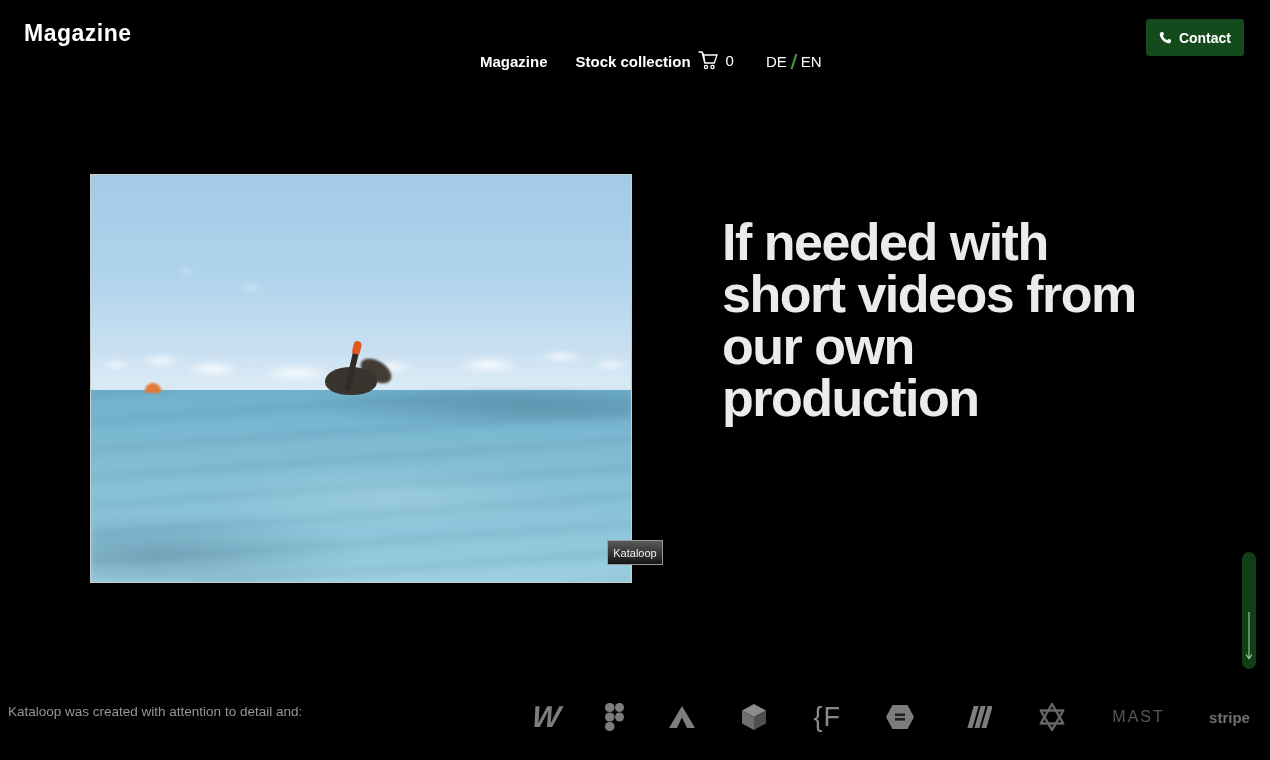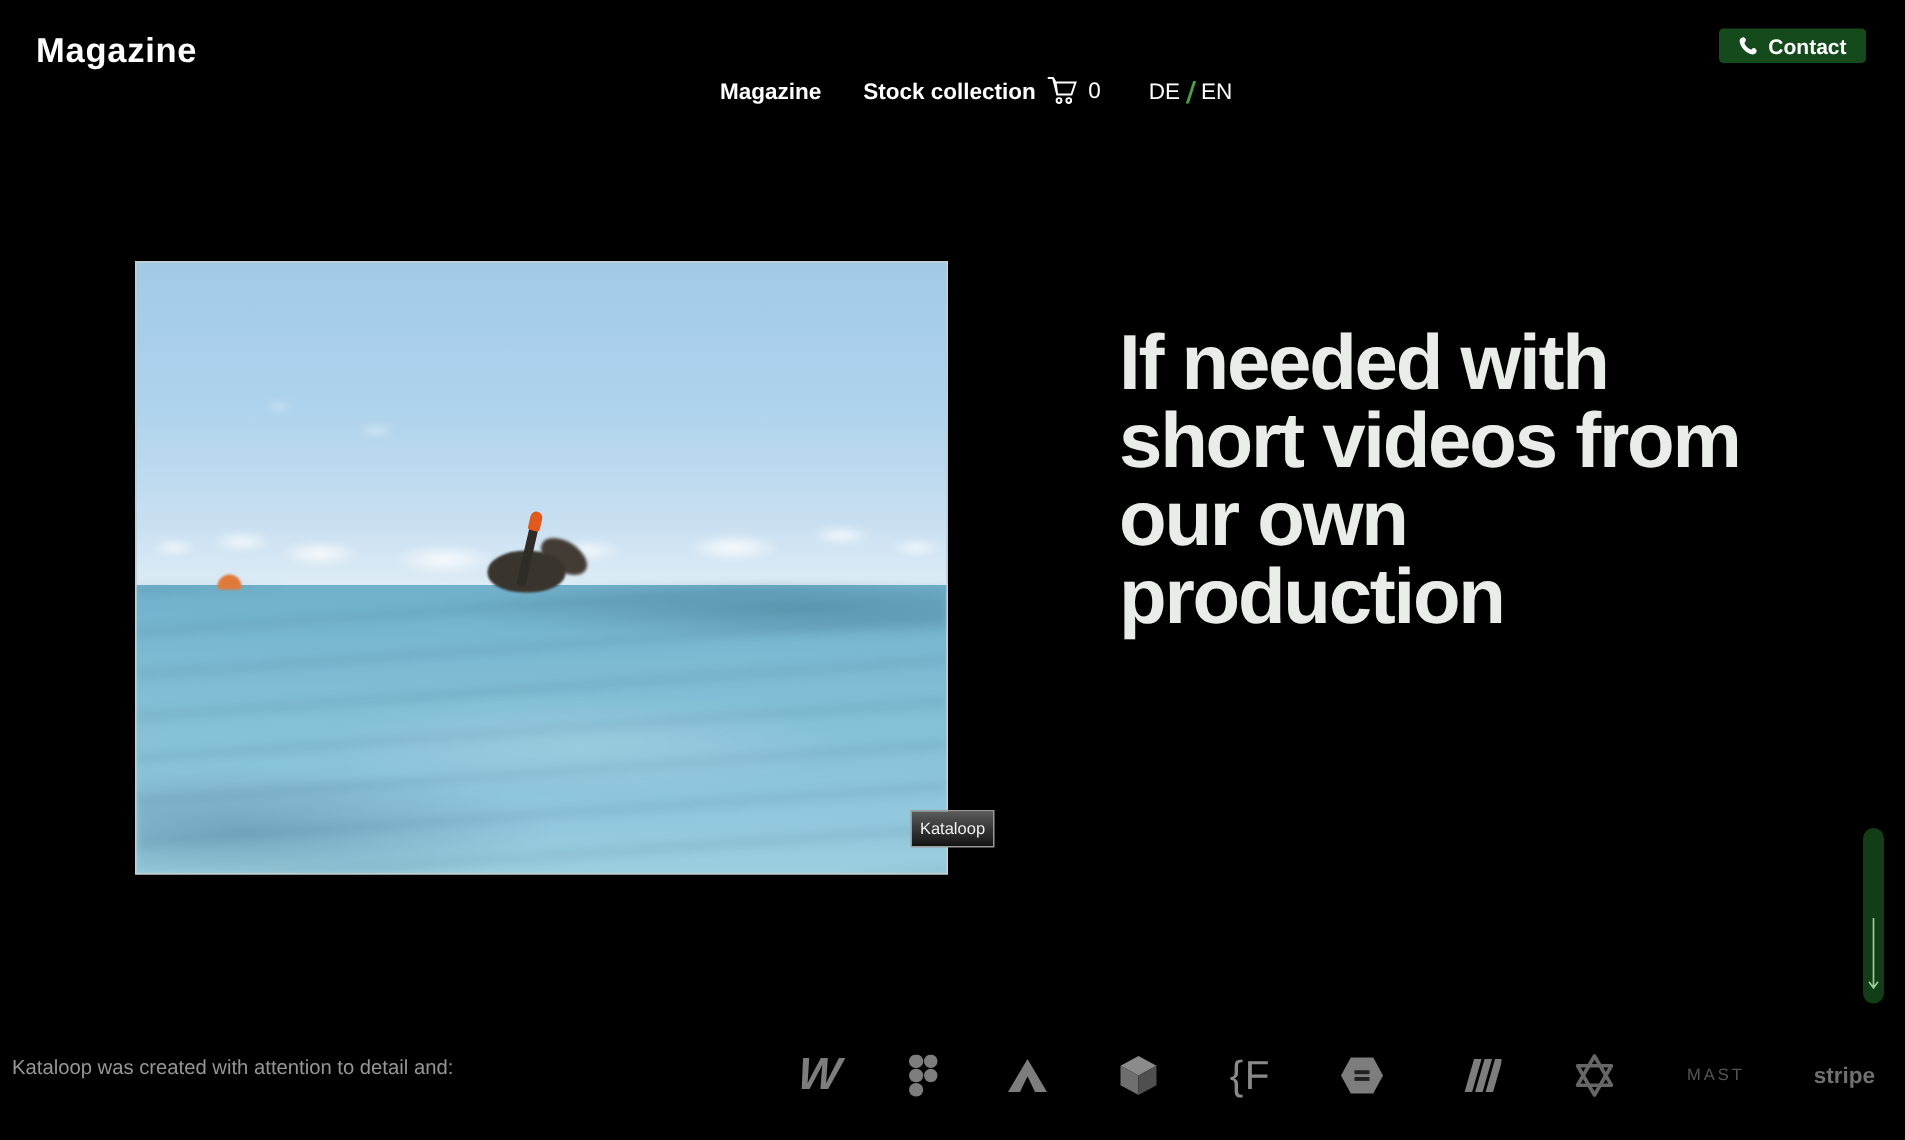--- a/index.html
+++ b/index.html
@@ -14,21 +14,21 @@
   .nav-link { cursor:pointer; }
   .nav-link.mag { margin-right:28px; }
   .nav-link.stock { margin-right:6px; }
   .cart { display:flex; align-items:center; gap:6px; margin-right:32px; cursor:pointer; }
   .cart svg { display:block; }
   .cart-count { font-size:15px; font-weight:500; }
   .langs { display:flex; align-items:center; font-size:15px; font-weight:500; }
   .lang { cursor:pointer; }
   .lang-divider { width:2px; height:15px; background:#4e9e46; transform:skewX(-18deg);
                   margin:0 6px; }
-  .contact-btn { position:absolute; right:26px; top:19px; height:23px; padding:0 13px;
+  .contact-btn { position:absolute; right:26px; top:19px; height:37px; padding:0 13px;
                  background:#154a1d; color:#fff; font-size:14px; font-weight:700;
                  display:flex; align-items:center; gap:7px; border:none; border-radius:3px;
                  cursor:pointer; font-family:inherit; }
 
   
   .hero-image { position:absolute; left:90px; top:174px; width:542px; height:409px;
                 border:1px solid #c9d0cc; overflow:hidden; background:#a9cfe8; }
   .sky { position:absolute; left:0; top:0; width:100%; height:215px;
          background:linear-gradient(180deg,#a2cae7 0%,#aed3ec 45%,#c8dff1 80%,#ddecf6 100%); }
   .clouds { position:absolute; left:0; top:90px; width:100%; height:125px; filter:blur(2.5px);
@@ -63,37 +63,37 @@
   .buoy { position:absolute; left:54px; top:208px; width:16px; height:10px; background:#e0793a;
           border-radius:50% 50% 10% 10% / 80% 80% 20% 20%; filter:blur(.8px); }
 
   .symbolic-tag { position:absolute; left:607px; top:540px; width:56px; height:25px;
                   background:linear-gradient(180deg,#5a5a5a,#141414); border:1px solid #9a9a9a;
                   color:#f0f0f0; font-size:11px; display:flex; align-items:center;
                   justify-content:center; z-index:5; }
 
   
   .hero-title { position:absolute; left:722px; top:216px; width:490px; color:#e9ece8;
-                font-size:52px; line-height:52px; font-weight:700; letter-spacing:-1.5px;margin-left:24px; }
+                font-size:52px; line-height:52px; font-weight:700; letter-spacing:-1.5px; }
   .hero-title span { display:block; }
 
   
   .scroll-indicator { position:absolute; left:1242px; top:552px; width:14px; height:117px;
                       background:#123e17; border-radius:8px; display:flex; align-items:flex-end;
                       justify-content:center; padding-bottom:5px; cursor:pointer; }
 
   
   .footer-caption { position:absolute; left:8px; top:704px; font-size:13.5px; color:#969696; }
   .logo-row { position:absolute; left:532px; top:696px; width:718px; height:42px;
               display:flex; justify-content:space-between; align-items:center; }
   .logo-item { display:flex; align-items:center; justify-content:center; color:#7a7a7a; }
   .logo-webflow { font-size:30px; font-weight:800; font-style:italic; color:#7d7d7d;
                   transform:skewX(-6deg); line-height:1; }
   .logo-finsweet { font-size:27px; font-weight:500; color:#8a8a8a; letter-spacing:1px; line-height:1; }
-  .logo-mast { font-size:11px; letter-spacing:2px; color:#575757; font-weight:500; }
+  .logo-mast { font-size:16px; letter-spacing:2px; color:#575757; font-weight:500; }
   .logo-stripe { font-size:15px; font-weight:700; color:#707070; }
 </style>
 </head>
 <body>
 
 <div class="brand">Magazine</div>
 
 <nav class="nav">
   <span class="nav-link mag">Magazine</span>
   <span class="nav-link stock">Stock collection</span>

